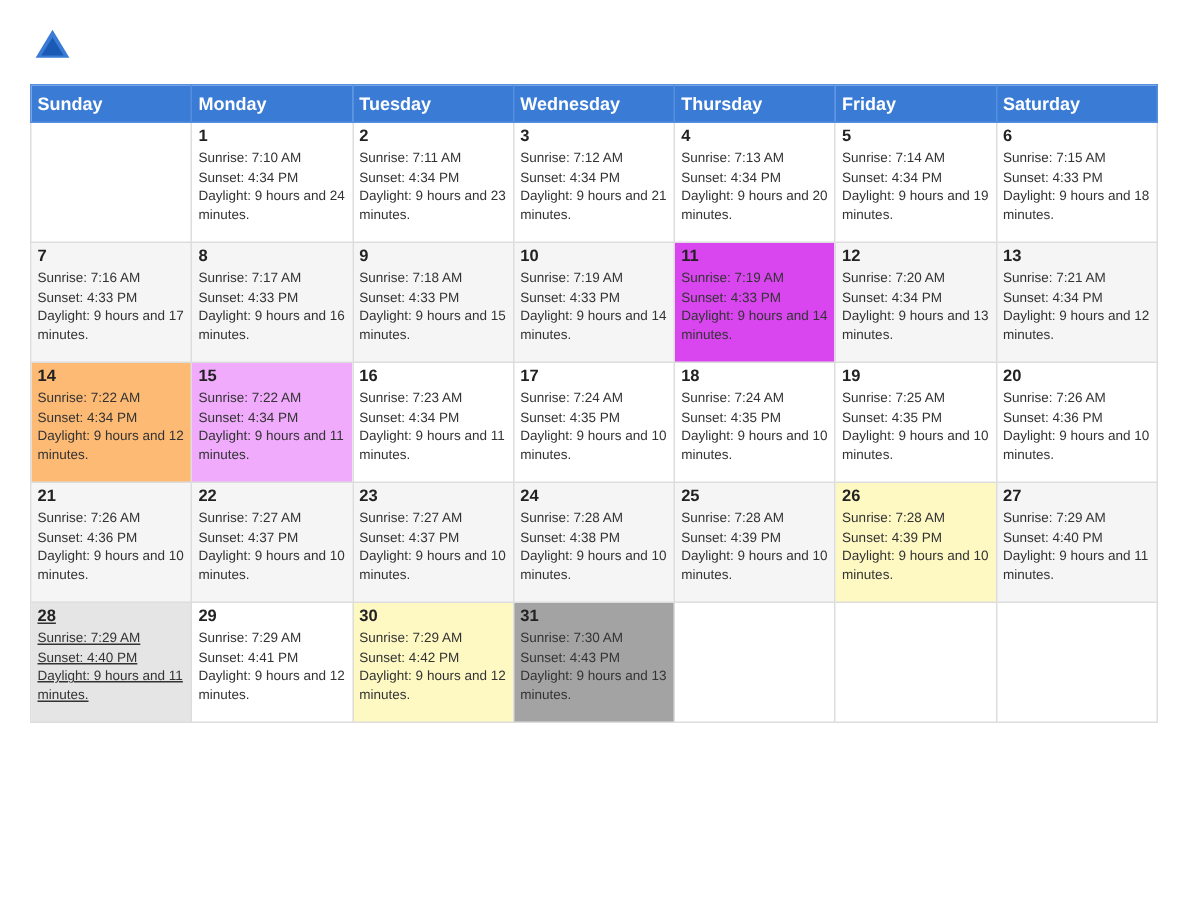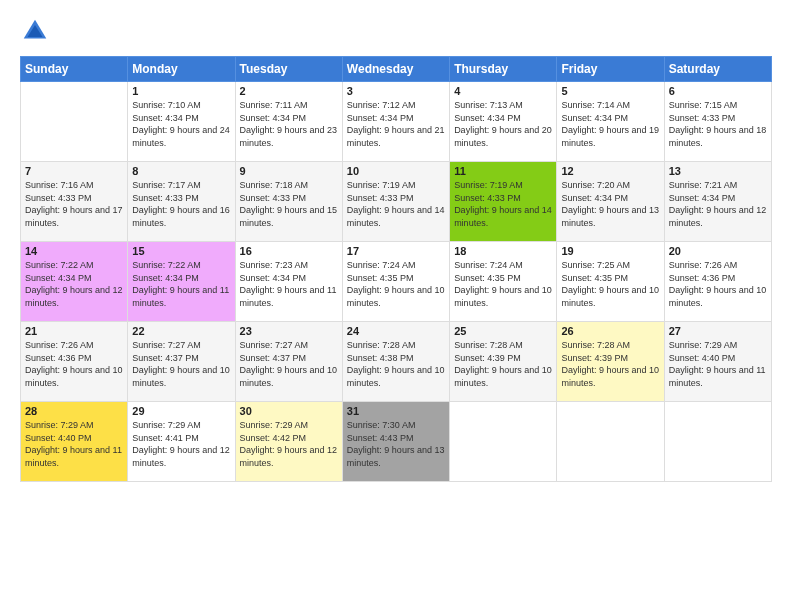--- a/index.html
+++ b/index.html
@@ -173,35 +173,35 @@
             <div class="day-info">Sunrise: 7:17 AM<br>Sunset: 4:33 PM<br>Daylight: 9 hours and 16 minutes.</div>
           </td>
           <td style="background: rgb(245, 245, 245);">
             <span class="day-number">9</span>
             <div class="day-info">Sunrise: 7:18 AM<br>Sunset: 4:33 PM<br>Daylight: 9 hours and 15 minutes.</div>
           </td>
           <td style="background: rgb(245, 245, 245);">
             <span class="day-number">10</span>
             <div class="day-info">Sunrise: 7:19 AM<br>Sunset: 4:33 PM<br>Daylight: 9 hours and 14 minutes.</div>
           </td>
-          <td style="background: #84cc16; margin-left: 20px;">
+          <td style="background: #d946ef; margin-left: 20px;">
             <span class="day-number">11</span>
             <div class="day-info">Sunrise: 7:19 AM<br>Sunset: 4:33 PM<br>Daylight: 9 hours and 14 minutes.</div>
           </td>
           <td style="background: rgb(245, 245, 245);">
             <span class="day-number">12</span>
             <div class="day-info">Sunrise: 7:20 AM<br>Sunset: 4:34 PM<br>Daylight: 9 hours and 13 minutes.</div>
           </td>
           <td style="background: rgb(245, 245, 245);">
             <span class="day-number">13</span>
             <div class="day-info">Sunrise: 7:21 AM<br>Sunset: 4:34 PM<br>Daylight: 9 hours and 12 minutes.</div>
           </td>
         </tr>
         <tr>
-          <td style="background: #f0abfc;">
+          <td style="background: #fdba74;">
             <span class="day-number">14</span>
             <div class="day-info">Sunrise: 7:22 AM<br>Sunset: 4:34 PM<br>Daylight: 9 hours and 12 minutes.</div>
           </td>
           <td style="background: #f0abfc;">
             <span class="day-number">15</span>
             <div class="day-info">Sunrise: 7:22 AM<br>Sunset: 4:34 PM<br>Daylight: 9 hours and 11 minutes.</div>
           </td>
           <td style="background: rgb(255, 255, 255); margin-left: 12px;">
             <span class="day-number">16</span>
             <div class="day-info">Sunrise: 7:23 AM<br>Sunset: 4:34 PM<br>Daylight: 9 hours and 11 minutes.</div>
@@ -247,21 +247,21 @@
           <td style="background: #fef9c3;">
             <span class="day-number">26</span>
             <div class="day-info">Sunrise: 7:28 AM<br>Sunset: 4:39 PM<br>Daylight: 9 hours and 10 minutes.</div>
           </td>
           <td style="background: rgb(245, 245, 245);">
             <span class="day-number">27</span>
             <div class="day-info">Sunrise: 7:29 AM<br>Sunset: 4:40 PM<br>Daylight: 9 hours and 11 minutes.</div>
           </td>
         </tr>
         <tr>
-          <td style="background: #fde047;">
+          <td style="background: #e5e5e5; text-decoration: underline;">
             <span class="day-number">28</span>
             <div class="day-info">Sunrise: 7:29 AM<br>Sunset: 4:40 PM<br>Daylight: 9 hours and 11 minutes.</div>
           </td>
           <td style="background: rgb(255, 255, 255);">
             <span class="day-number">29</span>
             <div class="day-info">Sunrise: 7:29 AM<br>Sunset: 4:41 PM<br>Daylight: 9 hours and 12 minutes.</div>
           </td>
           <td style="background: #fef9c3;">
             <span class="day-number">30</span>
             <div class="day-info">Sunrise: 7:29 AM<br>Sunset: 4:42 PM<br>Daylight: 9 hours and 12 minutes.</div>

